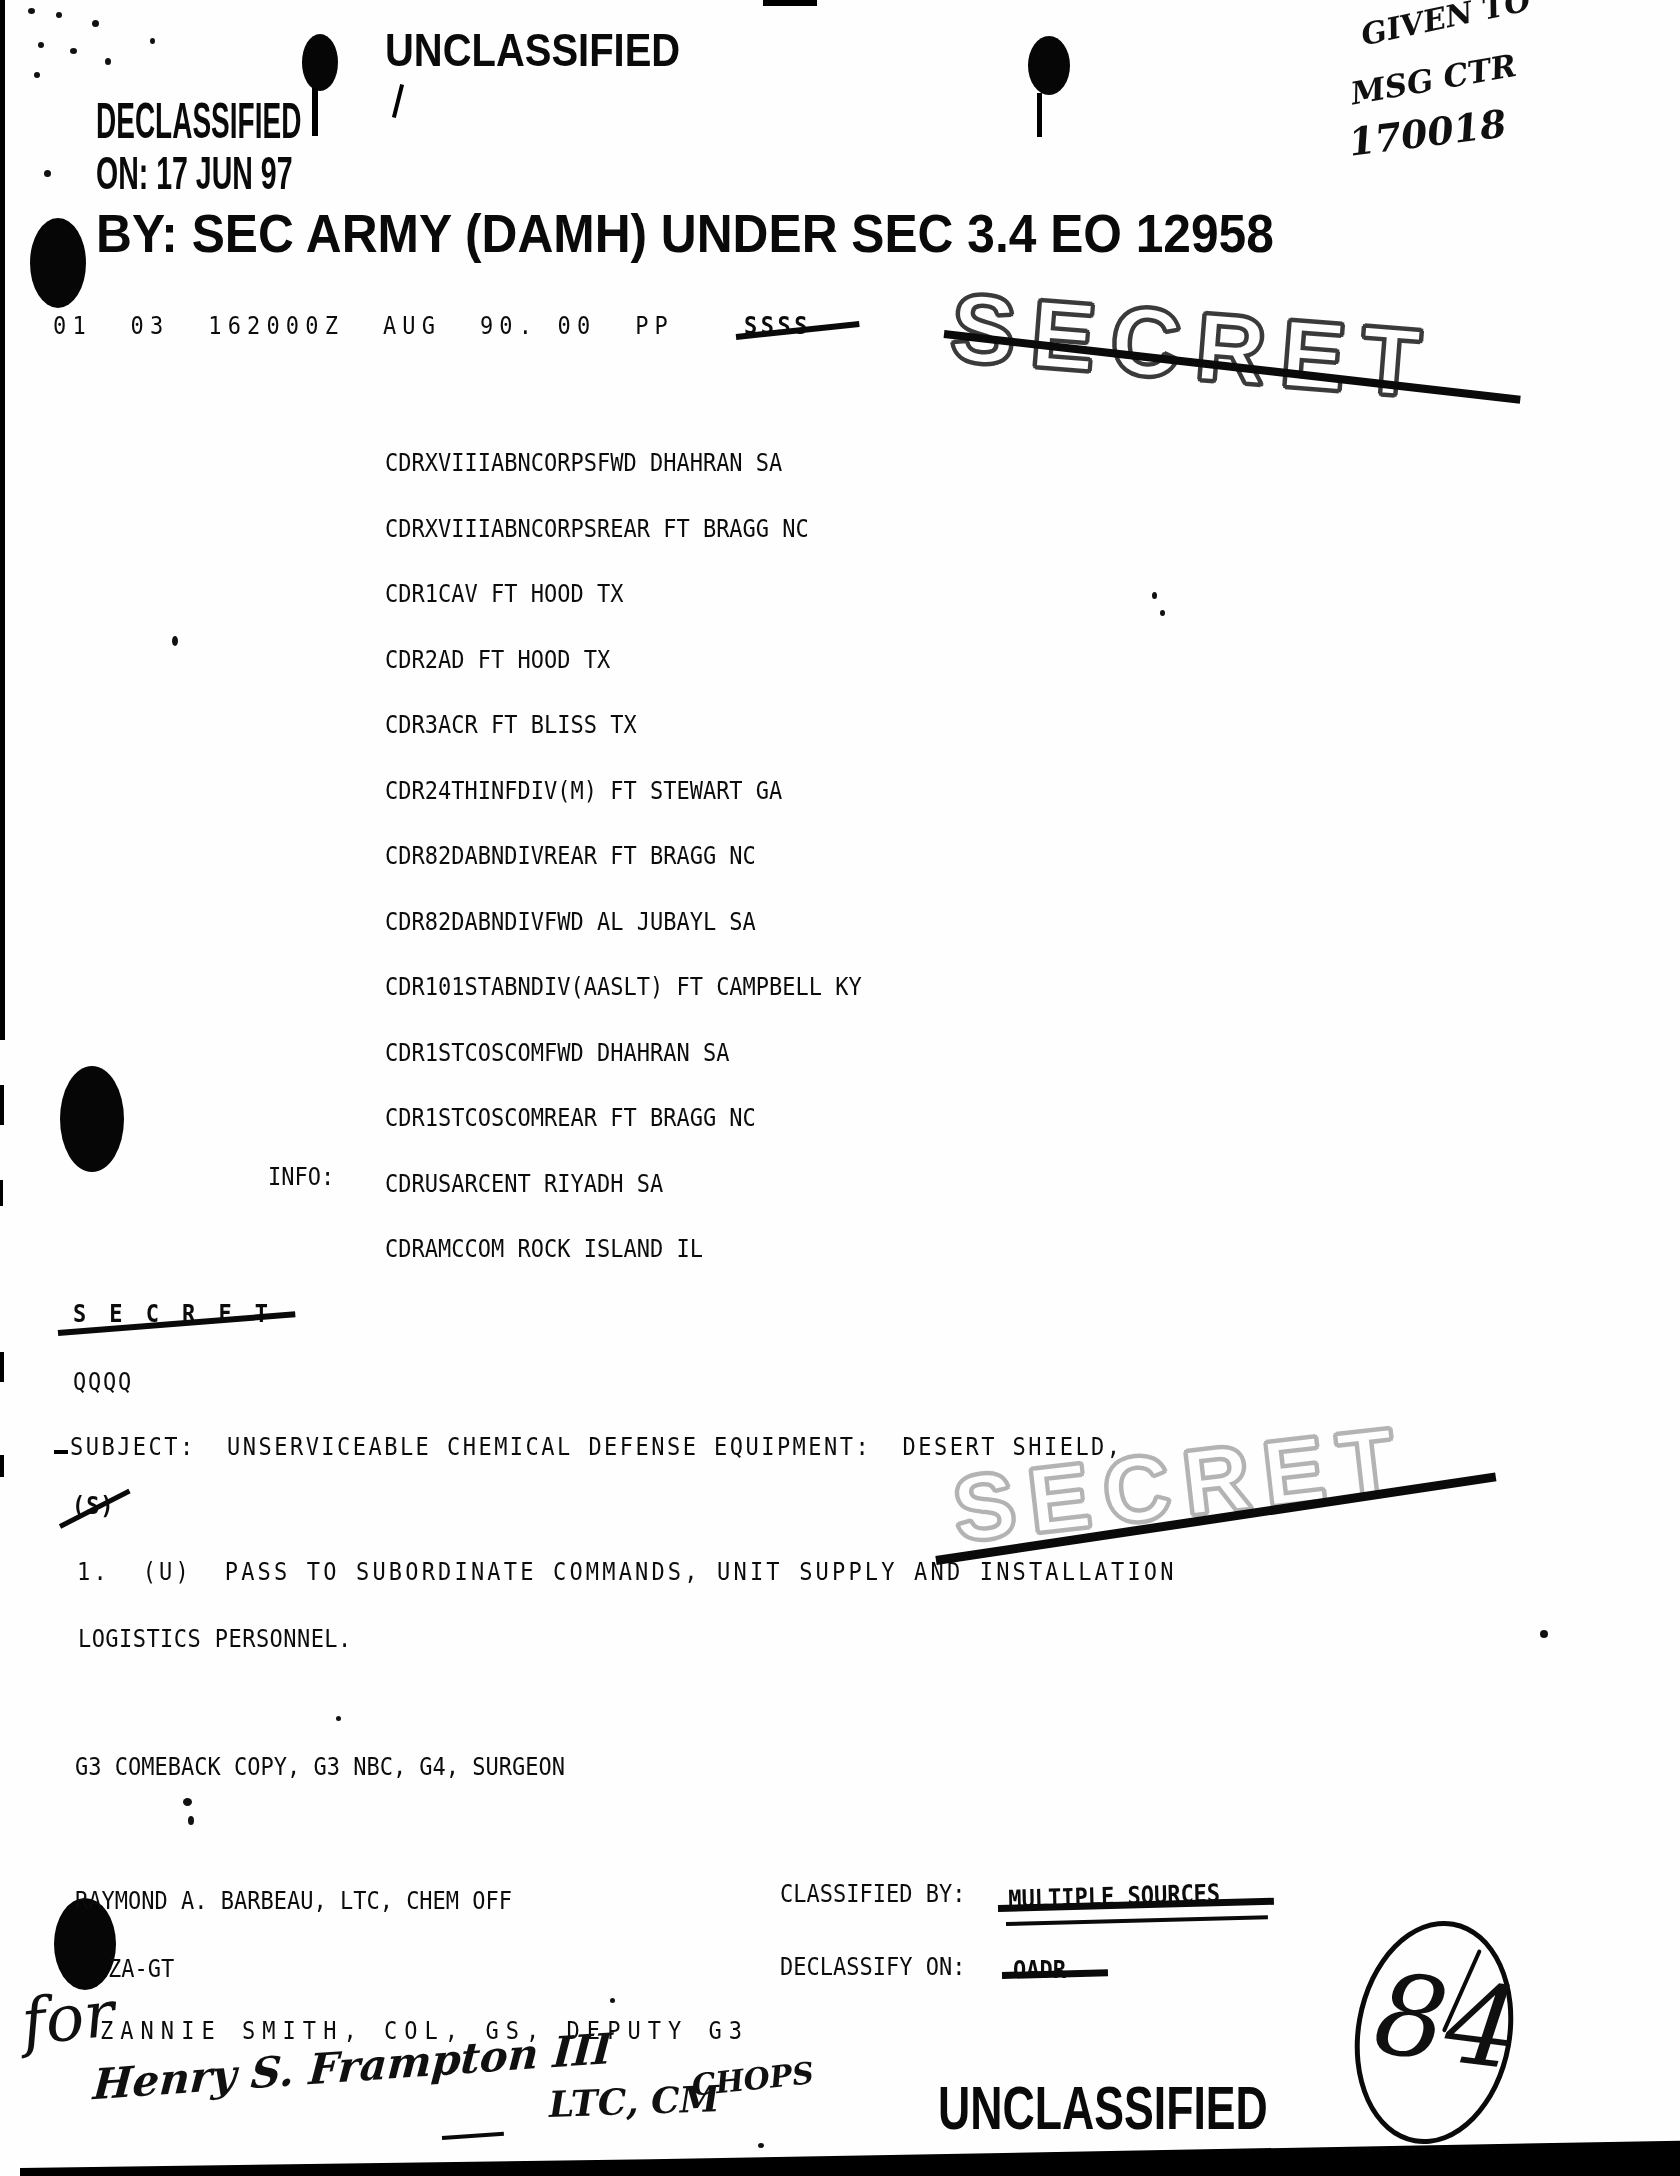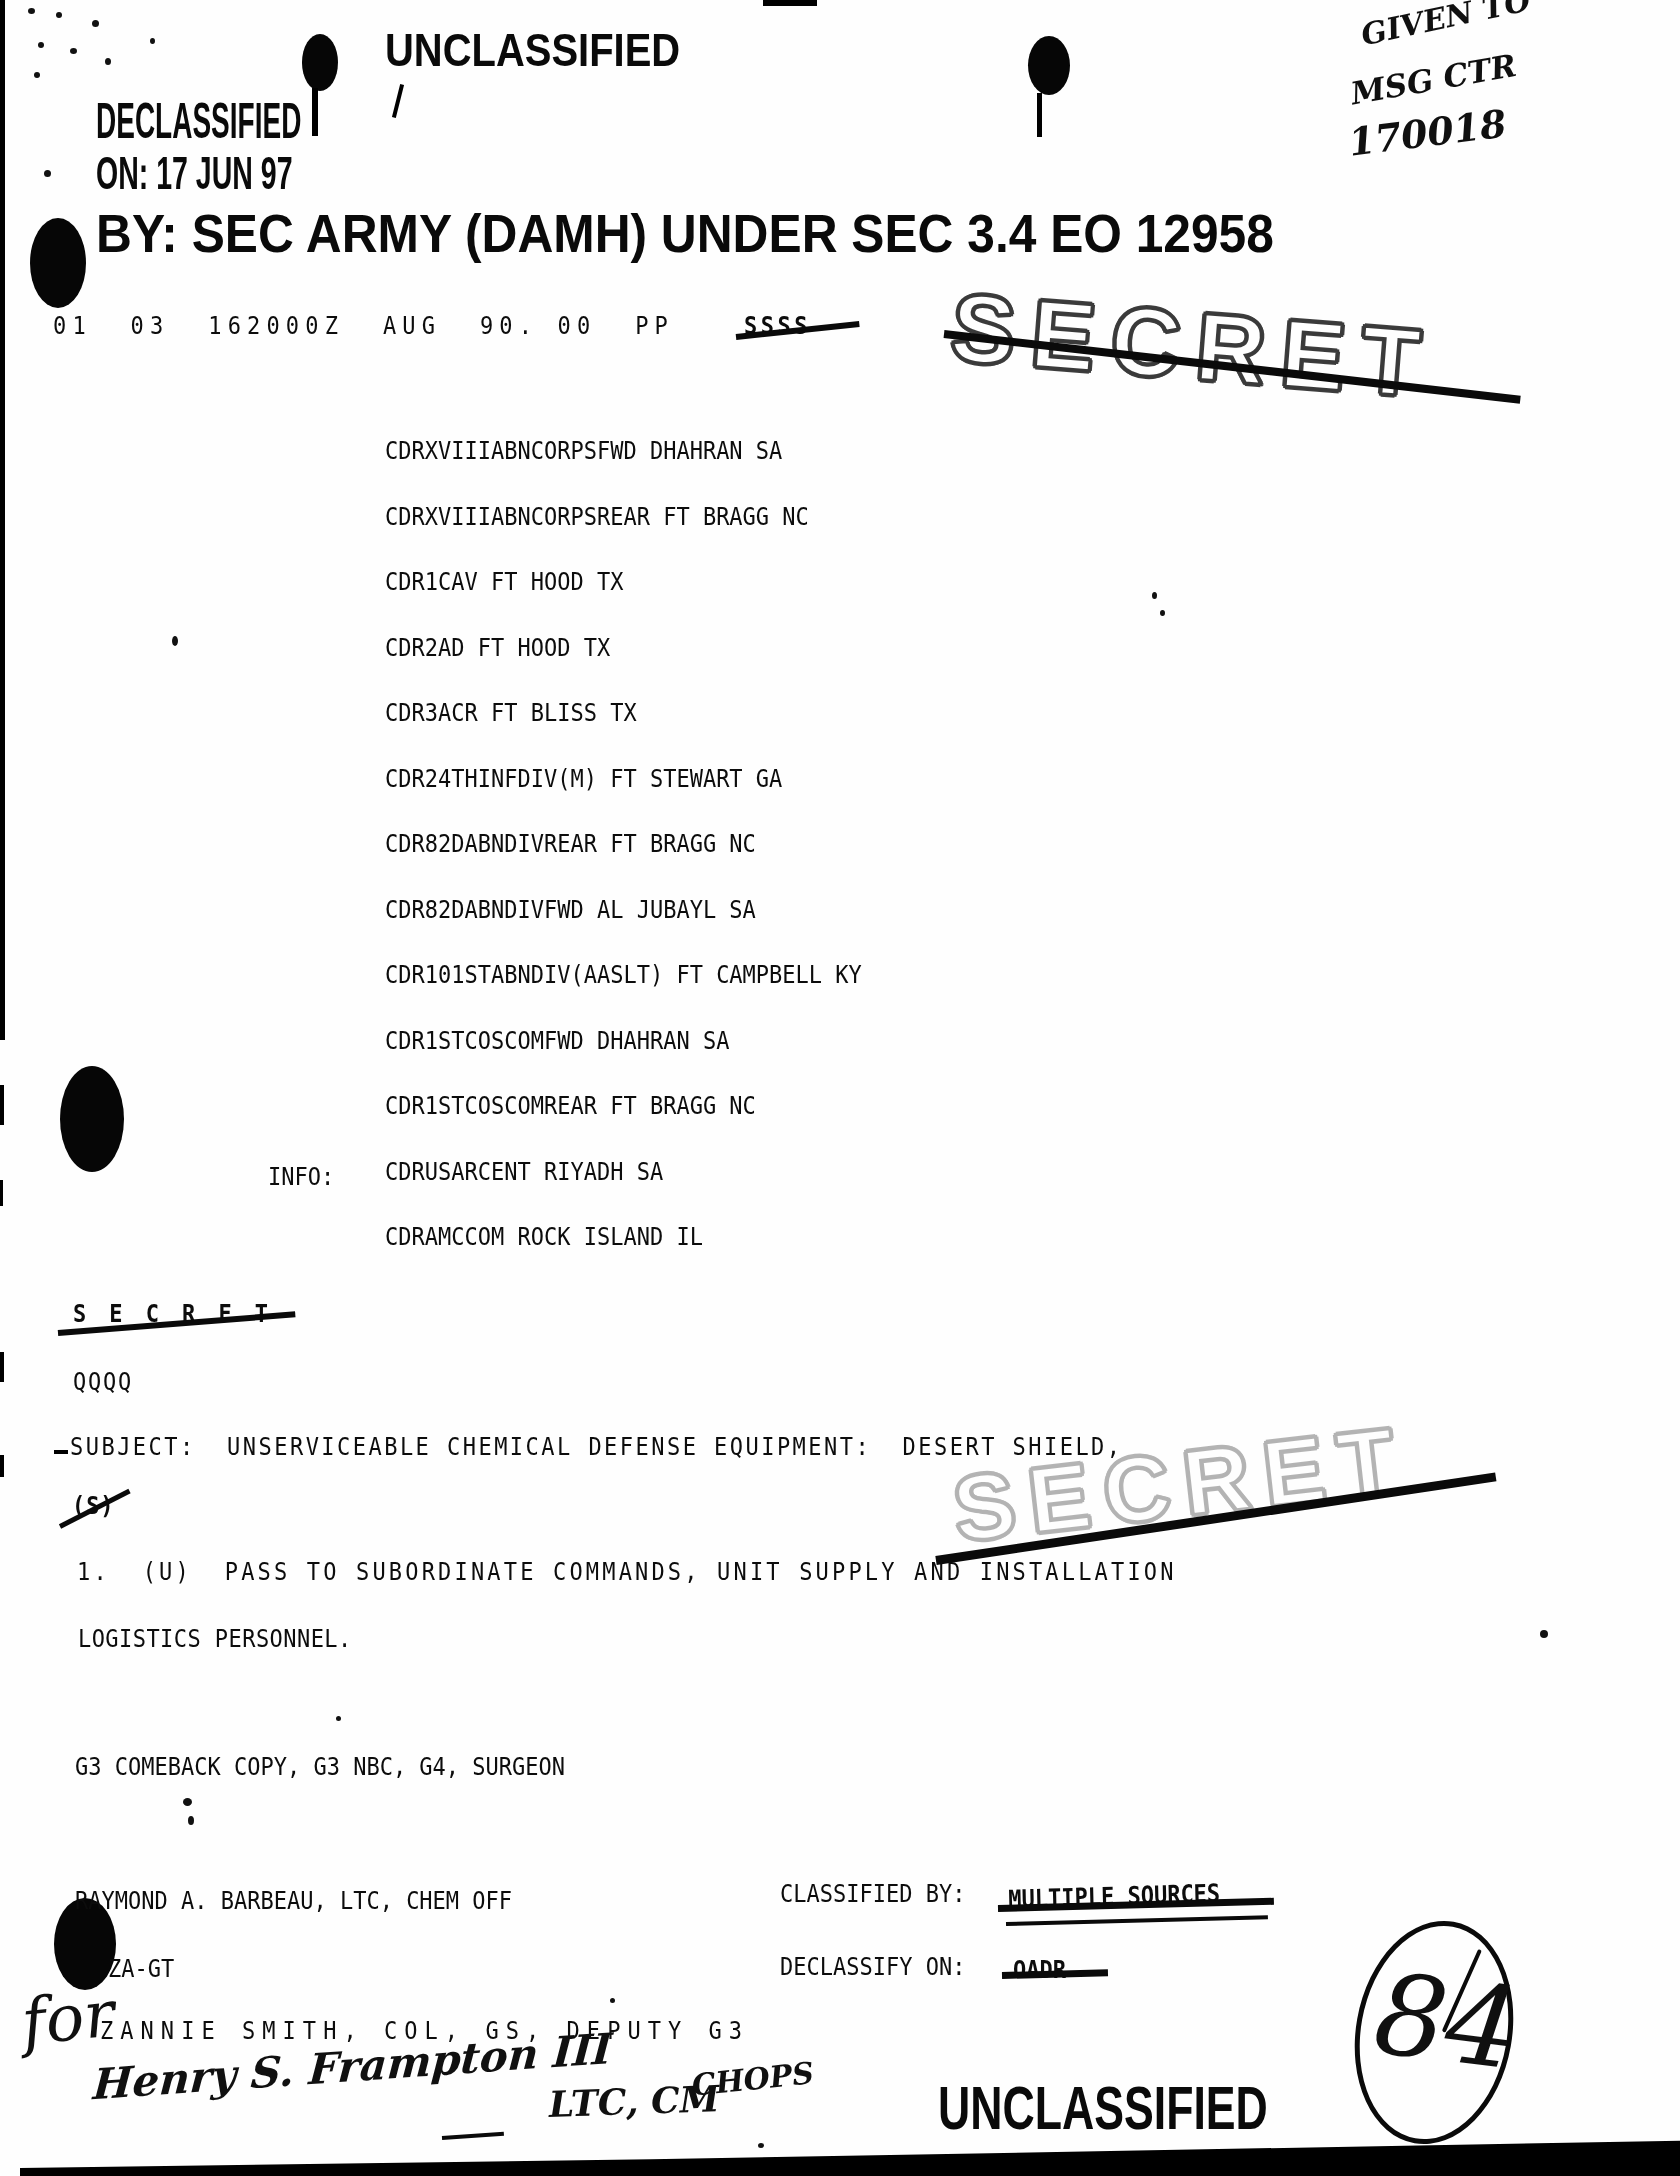--- a/index.html
+++ b/index.html
@@ -73,21 +73,21 @@
   <div class="hw" style="left:1348px;top:76px;font-size:31px;transform:rotate(-10deg);font-weight:700;">MSG CTR</div>
   <div class="hw" style="left:1346px;top:120px;font-size:38px;transform:rotate(-7deg);font-weight:700;">170018</div>
 
   <div class="mono" style="left:53px;top:312px;letter-spacing:7px;">01  03  162000Z  AUG  90. 00  PP</div>
   <div class="mono" style="left:744px;top:312px;letter-spacing:4px;font-weight:700;">SSSS</div>
   <div class="strike" style="left:736px;top:334px;width:124px;height:6px;transform:rotate(-6deg);"></div>
 
   <div class="outline-stamp" style="left:956px;top:272px;font-size:96px;letter-spacing:16px;transform:rotate(4.5deg);opacity:0.85;">SECRET</div>
   <div class="strike" style="left:944px;top:330px;width:580px;height:8px;transform:rotate(6.5deg);"></div>
 
-  <div style="position:absolute;left:385px;top:418px;line-height:65.5px;">
+  <div style="position:absolute;left:385px;top:430px;line-height:65.5px;">
 
   <div class="mono" style="position:static;line-height:65.5px;">CDRXVIIIABNCORPSFWD DHAHRAN SA</div>
       <div class="mono" style="position:static;line-height:65.5px;">CDRXVIIIABNCORPSREAR FT BRAGG NC</div>
       <div class="mono" style="position:static;line-height:65.5px;">CDR1CAV FT HOOD TX</div>
       <div class="mono" style="position:static;line-height:65.5px;">CDR2AD FT HOOD TX</div>
       <div class="mono" style="position:static;line-height:65.5px;">CDR3ACR FT BLISS TX</div>
       <div class="mono" style="position:static;line-height:65.5px;">CDR24THINFDIV(M) FT STEWART GA</div>
       <div class="mono" style="position:static;line-height:65.5px;">CDR82DABNDIVREAR FT BRAGG NC</div>
       <div class="mono" style="position:static;line-height:65.5px;">CDR82DABNDIVFWD AL JUBAYL SA</div>
       <div class="mono" style="position:static;line-height:65.5px;">CDR101STABNDIV(AASLT) FT CAMPBELL KY</div>

